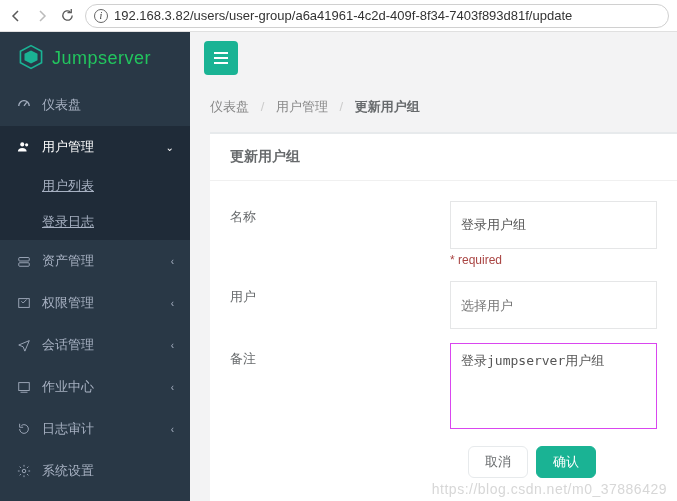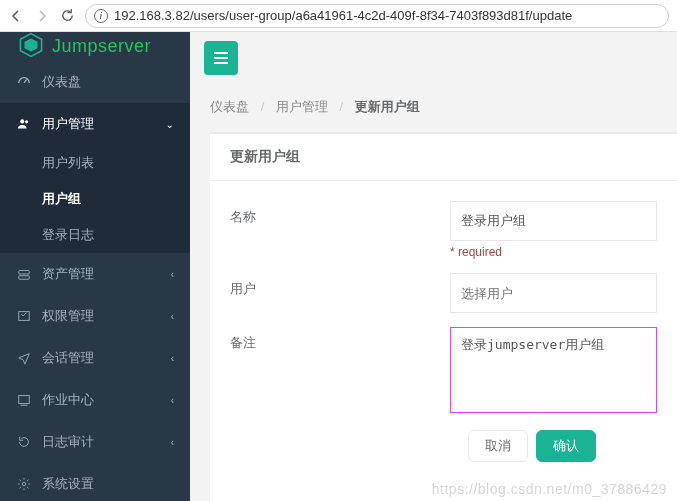--- a/index.html
+++ b/index.html
@@ -14,41 +14,41 @@
 
 .app { display: flex; height: 469px; }
 .sidebar { width: 190px; background: #293846; color: #a7b1c2; display: flex; flex-direction: column; }
 .brand { height: 52px; display: flex; align-items: center; gap: 8px; padding-left: 18px; background: #293846; }
 .brand-logo { color: #1ab394; }
 .brand-text { color: #22c55e; font-size: 18px; letter-spacing: 0.5px; }
 
 .nav-item { display: flex; align-items: center; padding: 12px 16px; cursor: pointer; gap: 10px; font-size: 13px; color: #a7b1c2; position: relative; }
 .nav-item.active { background: #1f2b38; color: #fff; }
 .nav-item .chev { margin-left: auto; font-size: 10px; }
-.nav-sub { background: #1f2b38; }
+.nav-sub { background: #1f2b38; text-decoration: underline; }
 .nav-sub .nav-subitem { padding: 9px 16px 9px 42px; cursor: pointer; font-size: 13px; color: #a7b1c2; }
 .nav-sub .nav-subitem.active { color: #fff; font-weight: bold; }
 .icon { width: 16px; display: inline-flex; justify-content: center; }
 
 
 .main { flex: 1; background: #f3f3f4; display: flex; flex-direction: column; }
 .topbar { height: 52px; background: #f3f3f4; display: flex; align-items: center; padding: 0 14px; }
 .hamburger { width: 34px; height: 34px; background: #1ab394; border-radius: 4px; display: flex; align-items: center; justify-content: center; cursor: pointer; }
 
 .breadcrumb { padding: 14px 20px 16px 20px; color: #888; font-size: 13px; }
 .breadcrumb .sep { margin: 0 8px; color: #ccc; }
 .breadcrumb .active { color: #676a6c; font-weight: bold; }
 
 .panel { background: #fff; margin: 0 0 0 20px; border-top: 2px solid #e7eaec; flex: 1; }
 .panel-title { padding: 14px 20px; color: #676a6c; font-size: 14px; font-weight: bold; border-bottom: 1px solid #f0f0f0; }
 .form { padding: 20px 20px 10px 20px; }
 .form-row { display: flex; margin-bottom: 14px; }
 .form-label { width: 220px; text-align: left; padding-right: 18px; padding-top: 7px; color: #676a6c; font-size: 13px; }
 .form-field { flex: 1; }
-.input { width: 100%; height: 40px; border: 1px solid #e5e6e7; padding: 16px 10px; font-size: 13px; color: #555; }
+.input { width: 100%; height: 48px; border: 1px solid #e5e6e7; padding: 16px 10px; font-size: 13px; color: #555; }
 .textarea { width: 100%; height: 86px; border: 1px solid #d946ef; padding: 8px 10px; font-size: 13px; color: #555; resize: none; }
 .hint { color: #a94442; font-size: 12px; margin-top: 4px; }
 .btns { margin-left: 238px; margin-top: 6px; display: flex; gap: 8px; }
 .btn { height: 32px; padding: 0 16px; border: 1px solid #e7eaec; background: #fff; border-radius: 6px; cursor: pointer; font-size: 13px; color: #676a6c; }
 .btn-primary { background: #1ab394; border-color: #1ab394; color: #fff; }
 
 .watermark { position: absolute; right: 10px; bottom: 4px; color: #d7d7d7; font-size: 14px; font-family: Liberation Sans, sans-serif; letter-spacing: 0.5px; pointer-events: none; }
 </style>
 </head>
 <body>
@@ -105,21 +105,20 @@
             <circle cx="6" cy="5" r="2.3" fill="#fff"></circle>
             <circle cx="11" cy="5.5" r="1.8" fill="#fff"></circle>
             <path d="M1 13c0-2.5 2-4 5-4s5 1.5 5 4" fill="#fff"></path>
           </svg>
         </span>
       <span>用户管理</span>
       <span class="chev">⌄</span>
     </div>
     <div class="nav-sub">
       <div class="nav-subitem"><span>用户列表</span></div>
-      <div class="nav-subitem active"><span>用户组</span></div>
       <div class="nav-subitem"><span>登录日志</span></div>
     </div>
 
     <div class="nav-item">
       <span class="icon">
           <svg width="14" height="14" viewBox="0 0 16 16">
             <rect x="2" y="10" width="12" height="4" rx="1" stroke="#a7b1c2" fill="none"></rect>
             <rect x="2" y="4" width="12" height="4" rx="1" stroke="#a7b1c2" fill="none"></rect>
           </svg>
         </span>

